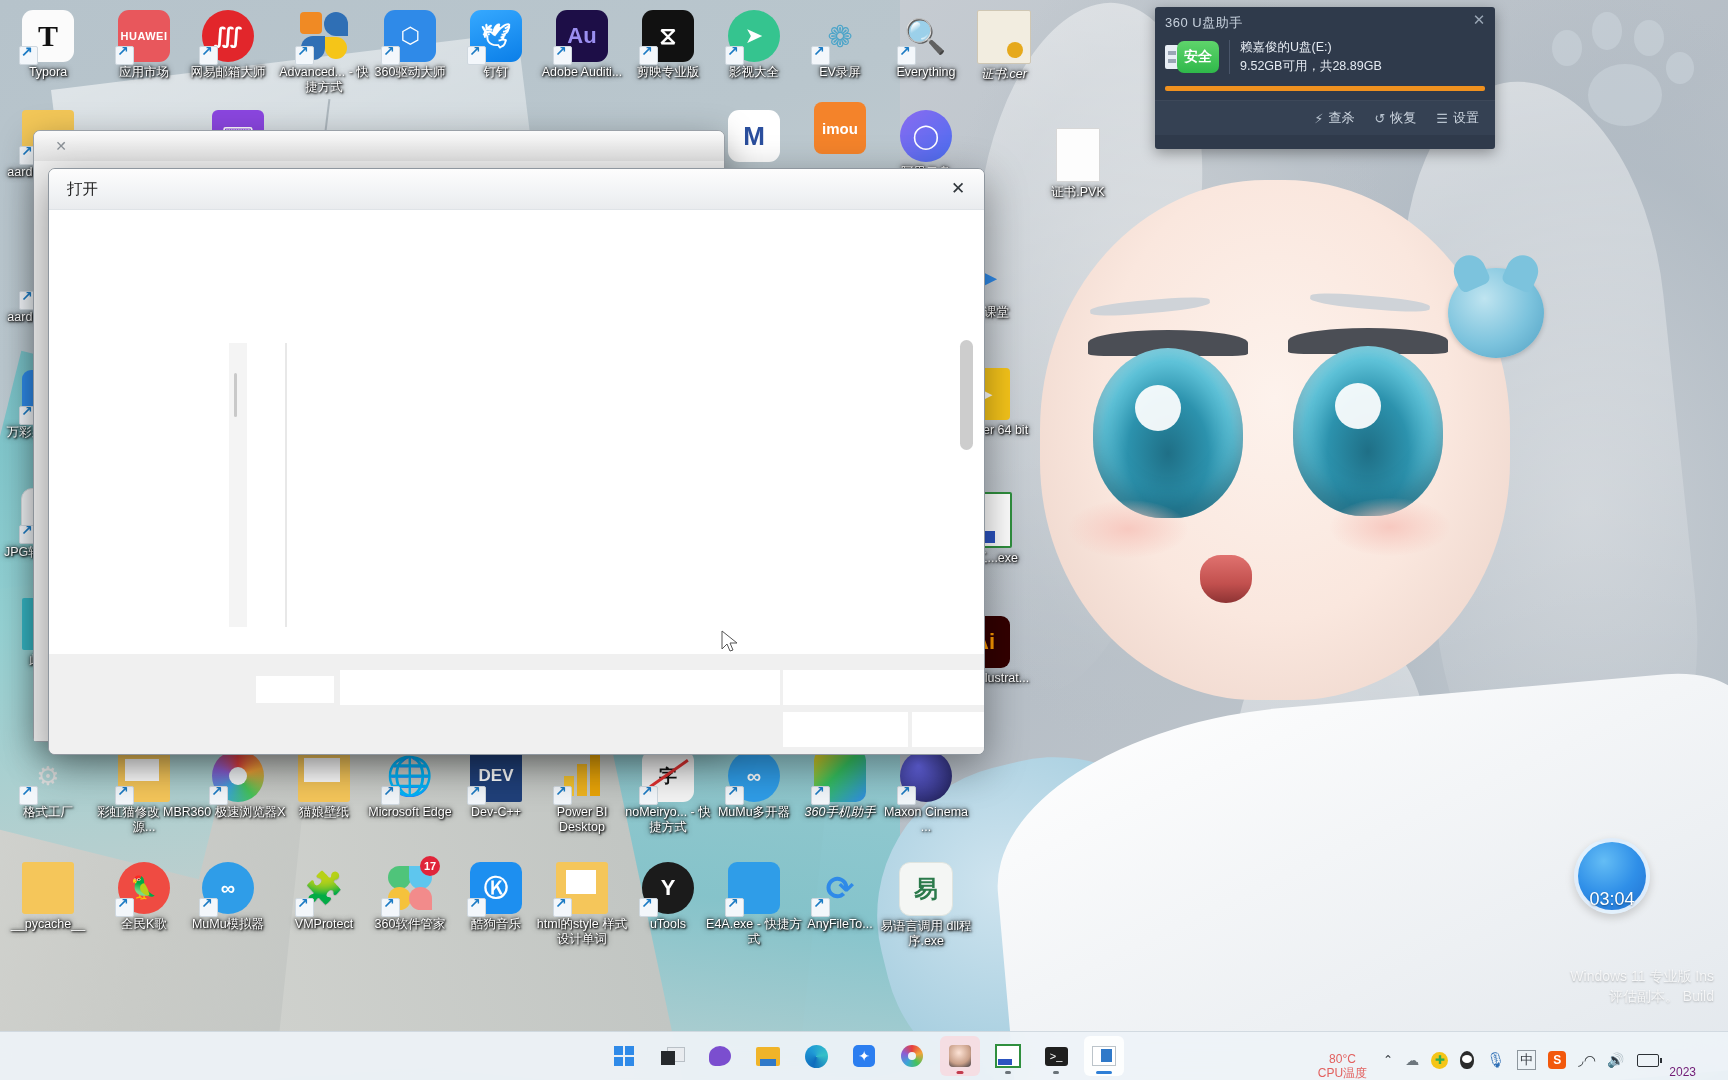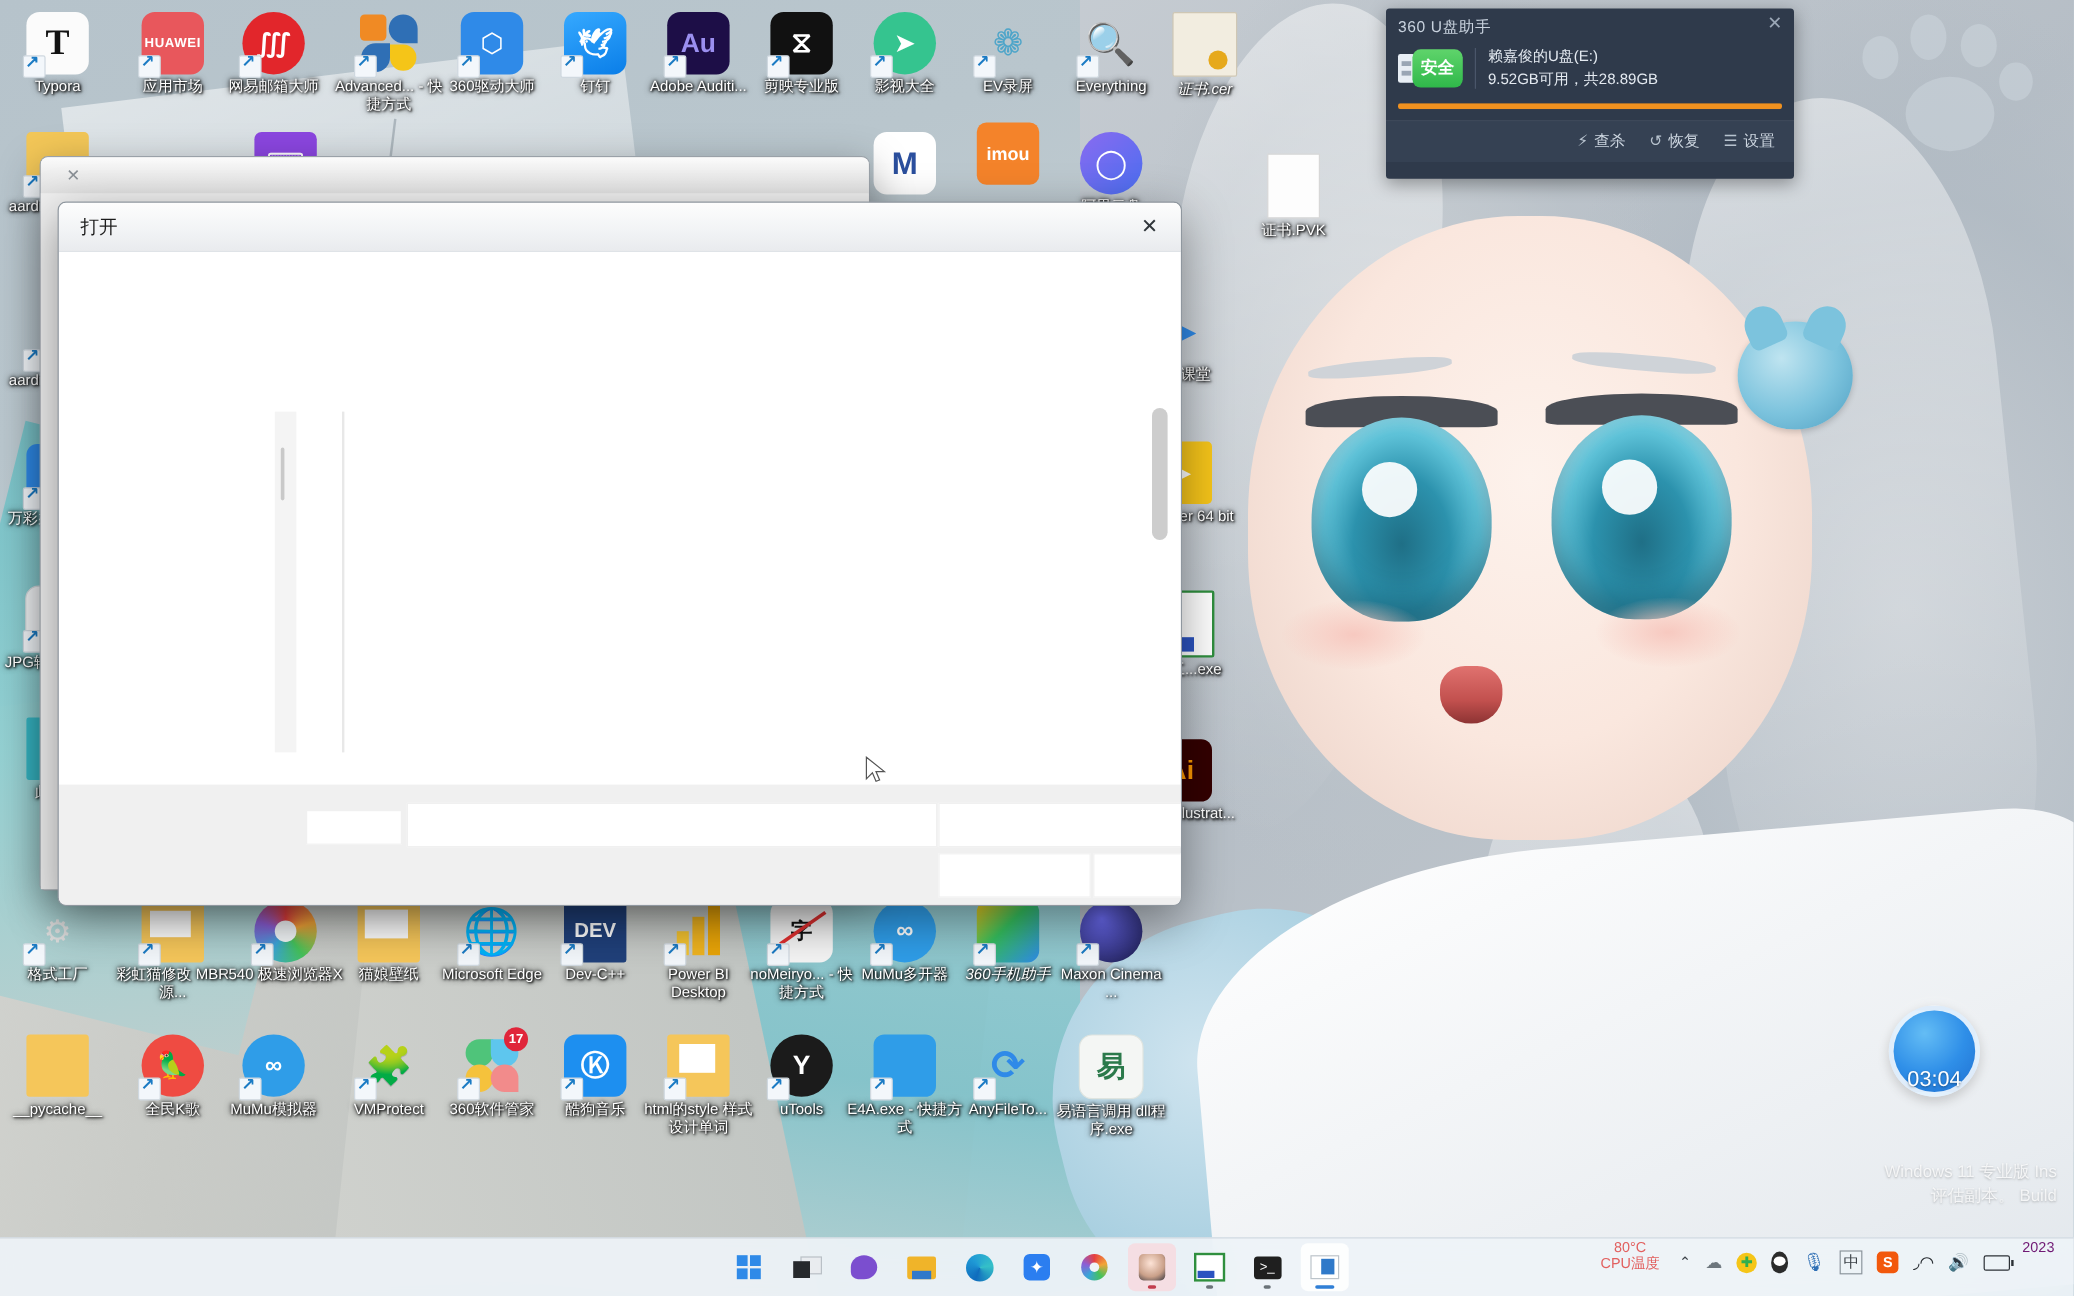--- a/index.html
+++ b/index.html
@@ -157,21 +157,21 @@
   #taskbar{position:absolute;left:0;bottom:0;width:1728px;height:48px;z-index:100;
     background:rgba(238,243,247,.92);backdrop-filter:blur(18px);
     border-top:1px solid rgba(190,200,210,.6);display:flex;align-items:center;}
   #tb-center{position:absolute;left:50%;transform:translateX(-50%);display:flex;align-items:center;gap:8px;}
   .tbi{width:40px;height:40px;border-radius:6px;position:relative;display:flex;align-items:center;justify-content:center;cursor:pointer;}
   .tbi .dot{position:absolute;bottom:2px;left:50%;transform:translateX(-50%);width:6px;height:3px;border-radius:2px;background:#6b7379;}
   .tbi.active{background:rgba(255,255,255,.85);}
   .tbi.active .dot{width:16px;background:#2f7fd6;}
   .tbi.pinkbg{background:rgba(255,205,212,.55);}
   .tbi.pinkbg .dot{background:#c23c4e;width:7px;}
-  #tb-right{position:absolute;right:6px;display:flex;align-items:flex-start;gap:0px;height:48px;}
+  #tb-right{position:absolute;right:22px;display:flex;align-items:flex-end;gap:0px;height:48px;}
   .tray{display:flex;align-items:center;justify-content:center;height:40px;padding:0 6px;cursor:pointer;}
   #cputemp{color:#e2605f;font-size:12px;line-height:14px;text-align:center;padding:0 10px;cursor:pointer;}
   #tb-clock{font-size:12px;line-height:15px;color:#701a75;text-align:right;padding:0 10px 0 4px;cursor:pointer;}
 </style>
 </head>
 <body>
 
 <div id="wallpaper">
   <div class="wp-base"></div>
   <div class="wp-cloth1"></div>
@@ -346,21 +346,21 @@
       <span style="position:absolute;left:7px;top:9px;width:34px;height:22px;background:#fff;"></span>
         <span class="shortcut-arrow"></span>
       </div>
     <div class="lbl">彩虹猫修改 MBR源...</div>
   </div>
   <div class="dicon" style="left:190px;top:750px;">
     <div class="glyph" style="background:conic-gradient(#e63f3f,#f2a438,#45c25a,#3aa6d8,#8b5ed6,#e63f3f);border-radius:50%;">
       <span style="position:absolute;left:17px;top:17px;width:18px;height:18px;border-radius:50%;background:#f3f6f8;"></span>
         <span class="shortcut-arrow"></span>
       </div>
-    <div class="lbl">540 极速浏览器X</div>
+    <div class="lbl">360 极速浏览器X</div>
   </div>
   <div class="dicon" style="left:276px;top:750px;">
     <div class="glyph" style="background:#f5c65a;border-radius:3px;">
       <span style="position:absolute;left:6px;top:8px;width:36px;height:24px;background:#fff;"></span>
       </div>
     <div class="lbl">猫娘壁纸</div>
   </div>
   <div class="dicon" style="left:362px;top:750px;">
     <div class="glyph" style="background:transparent;color:#1b8ed0;font-size:38px;">🌐<span class="shortcut-arrow"></span></div>
     <div class="lbl">Microsoft Edge</div>

